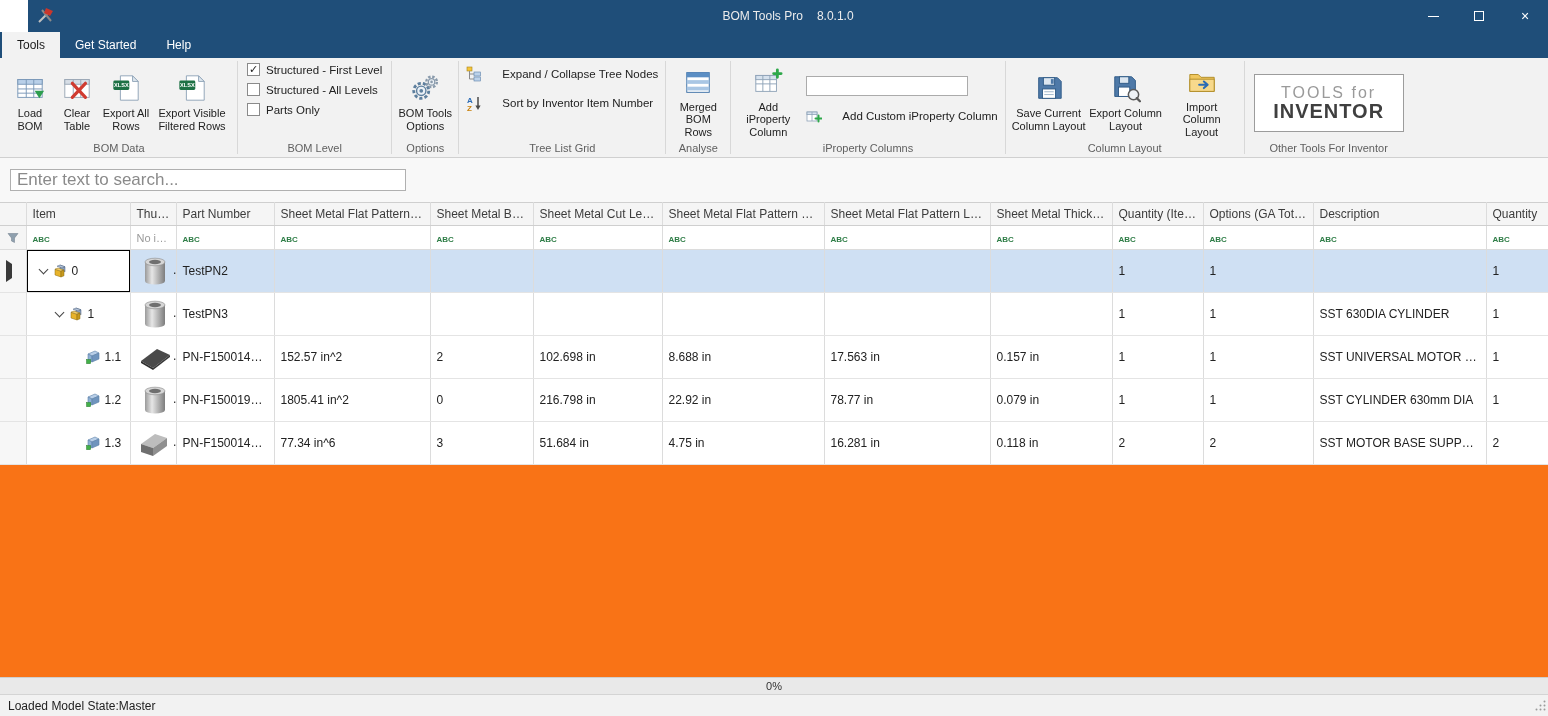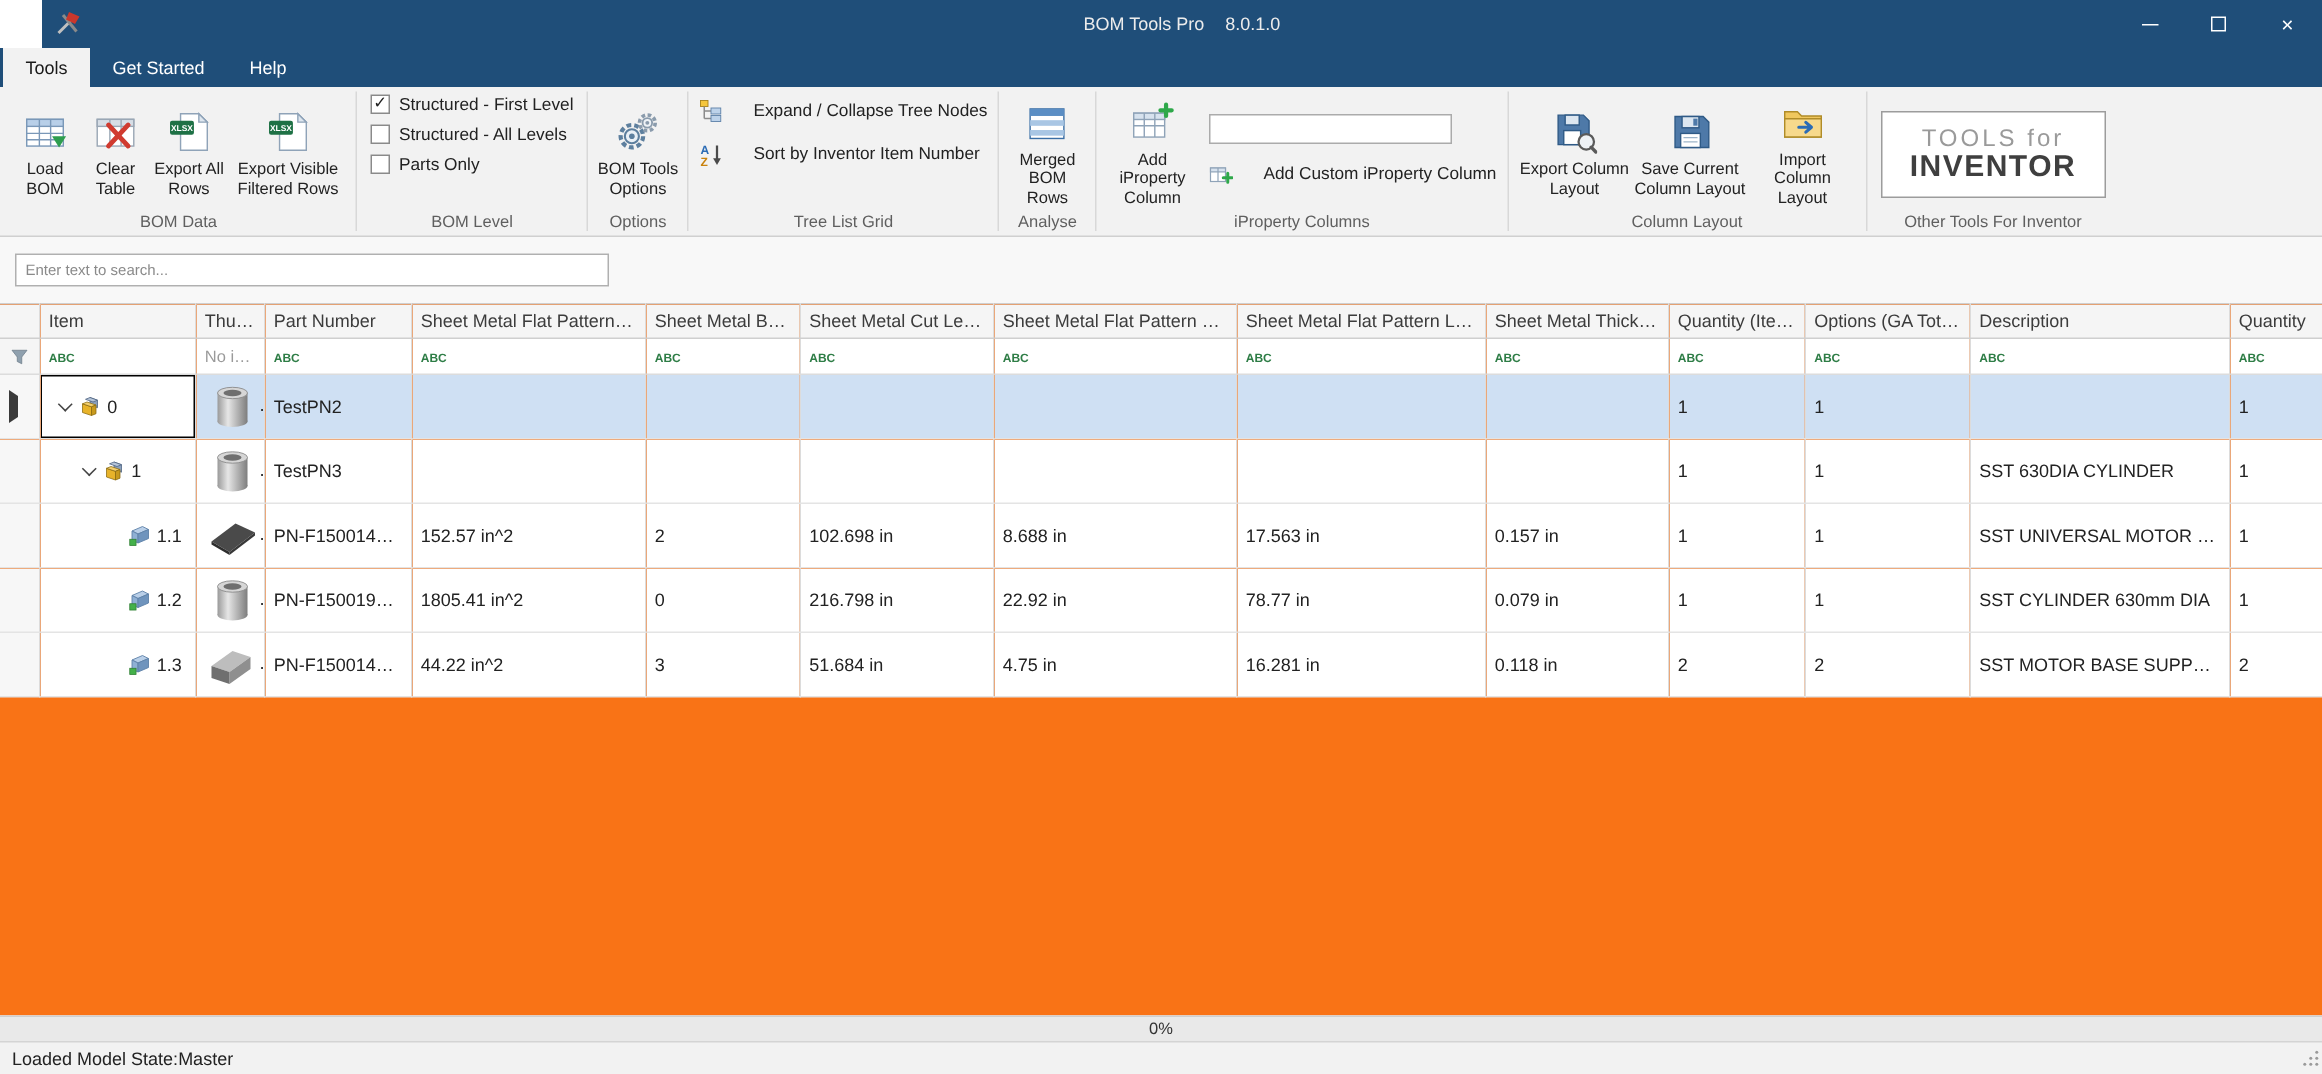--- a/index.html
+++ b/index.html
@@ -37,21 +37,21 @@
   .ritem { display:flex; align-items:center; gap:20px; background:transparent; border:0; font-family:inherit; font-size:11.5px; color:#222; margin:7px 2px 6px; padding:0; cursor:default; }
   .ritem .sicon { display:flex; flex:none; }
   .ribbon-input { width:162px; height:20px; border:1px solid #ababab; font-family:inherit; font-size:11px; padding:0 4px; margin:7px 0 0 6px; background:#fff; }
   .iprop-col { display:flex; flex-direction:column; align-items:flex-start; }
   .logo-box { width:150px; height:58px; border:1px solid #9c9c9c; background:#fff; margin:6px 4px 0; display:flex; flex-direction:column; align-items:center; justify-content:center; cursor:default; }
   .logo-l1 { font-size:16px; color:#9a9a9a; letter-spacing:2px; line-height:17px; }
   .logo-l2 { font-size:20px; font-weight:bold; color:#3f3f3f; letter-spacing:1px; line-height:20px; }
 
   
   .search-band { flex:0 0 44px; background:#f8f8f8; display:flex; align-items:center; padding-left:10px; }
-  .search-input { width:396px; height:22px; border:1px solid #b0b0b0; font-family:inherit; font-size:10px; padding:0 6px; background:#fff; }
+  .search-input { width:396px; height:22px; border:1px solid #b0b0b0; font-family:inherit; font-size:17px; padding:0 6px; background:#fff; }
   .search-input::placeholder { color:#8a8a8a; }
 
   
   .grid-area { flex:1; background:#f97316; overflow:hidden; }
   table.grid { border-collapse:collapse; table-layout:fixed; width:1548px; }
   table.grid th, table.grid td { border-right:1px solid #dcdcdc; padding:0 6px; overflow:hidden; white-space:nowrap; text-overflow:ellipsis; font-weight:normal; text-align:left; }
   tr.hdr-row th { height:23px; background:#f5f5f5; border-top:1px solid #cfcfcf; border-bottom:1px solid #cfcfcf; font-size:12px; color:#3c3c3c; }
   tr.filter-row td { height:24px; background:#fff; border-bottom:1px solid #dcdcdc; font-size:11px; color:#9a9a9a; }
   .abc { font-size:8px; font-weight:bold; color:#2e7d46; letter-spacing:0; }
   tr.data-row td { height:43px; border-bottom:1px solid #e4e4e4; font-size:12px; color:#222; background:#fff; }
@@ -375,35 +375,35 @@
             <span>Add Custom iProperty Column</span>
           </button>
         </div>
       </div>
       <div class="rgroup-label">iProperty Columns</div>
     </div>
     <div class="rsep"></div>
 
     <div class="rgroup">
       <div class="rgroup-body">
+        <button class="rbtn" style="width:76px">
+          <span class="ricon">
+              <svg width="30" height="30">
+                <use href="#ic-floppy"></use>
+              </svg>
+            </span>
+          <span class="rlabel">Save Current Column Layout</span>
+        </button>
         <button class="rbtn" style="width:78px">
           <span class="ricon">
               <svg width="30" height="30">
                 <use href="#ic-floppy-export"></use>
               </svg>
             </span>
           <span class="rlabel">Export Column Layout</span>
-        </button>
-        <button class="rbtn" style="width:76px">
-          <span class="ricon">
-              <svg width="30" height="30">
-                <use href="#ic-floppy"></use>
-              </svg>
-            </span>
-          <span class="rlabel">Save Current Column Layout</span>
         </button>
         <button class="rbtn" style="width:74px">
           <span class="ricon">
               <svg width="30" height="30">
                 <use href="#ic-folder"></use>
               </svg>
             </span>
           <span class="rlabel">Import Column Layout</span>
         </button>
       </div>
@@ -608,21 +608,21 @@
                     <use href="#ic-part"></use>
                   </svg>
                 </span>
               <span class="item-txt">1.3</span>
             </div>
           </td>
           <td class="c-thumb"><svg width="36" height="36">
                 <use href="#th-bracket"></use>
               </svg></td>
           <td>PN-F1500144M...</td>
-          <td>44.22 in^2</td>
+          <td>77.34 in^6</td>
           <td>3</td>
           <td>51.684 in</td>
           <td>4.75 in</td>
           <td>16.281 in</td>
           <td>0.118 in</td>
           <td>2</td>
           <td>2</td>
           <td>SST MOTOR BASE SUPPORT 630...</td>
           <td>2</td>
         </tr>

